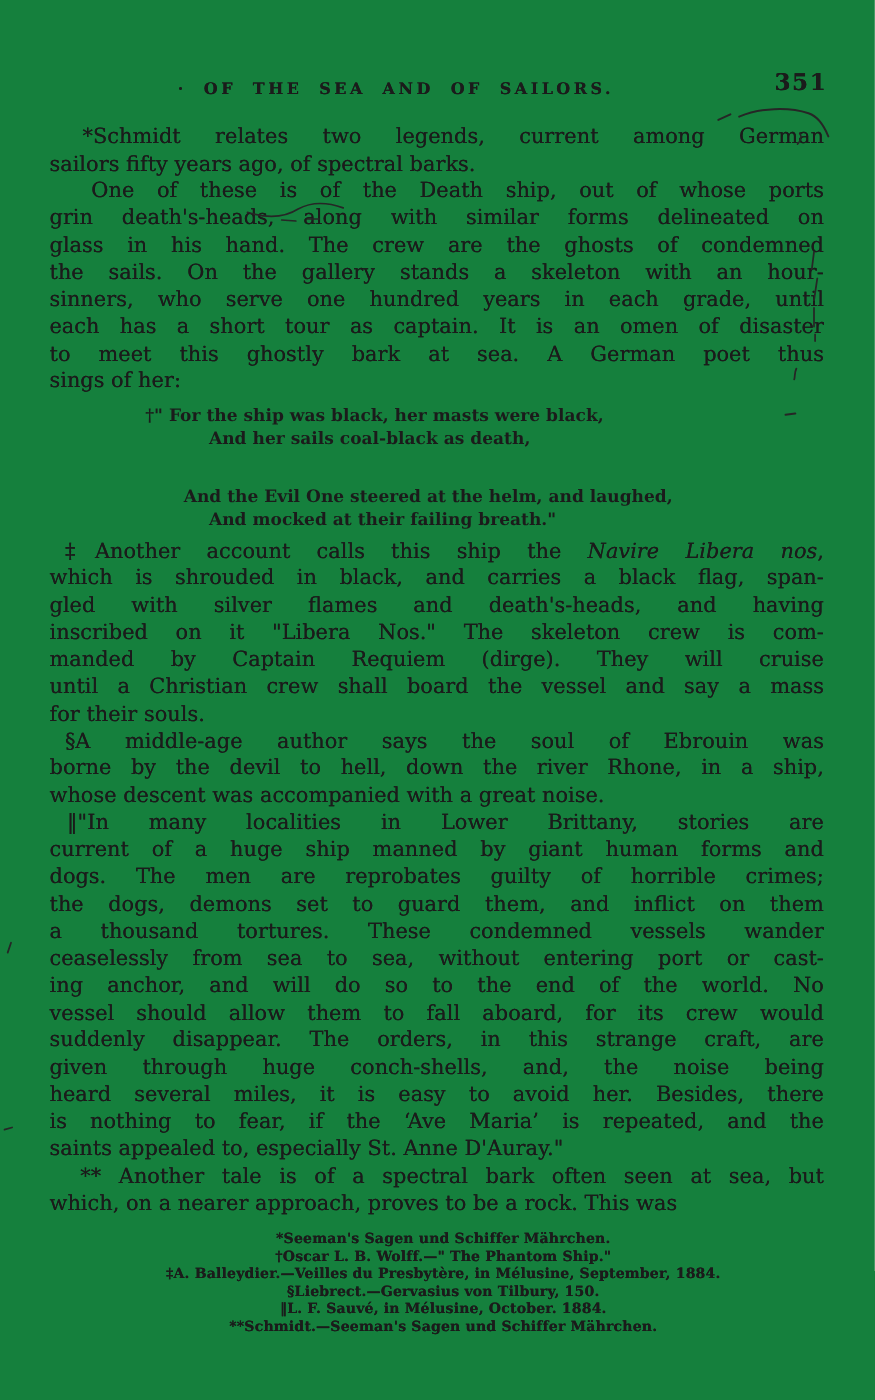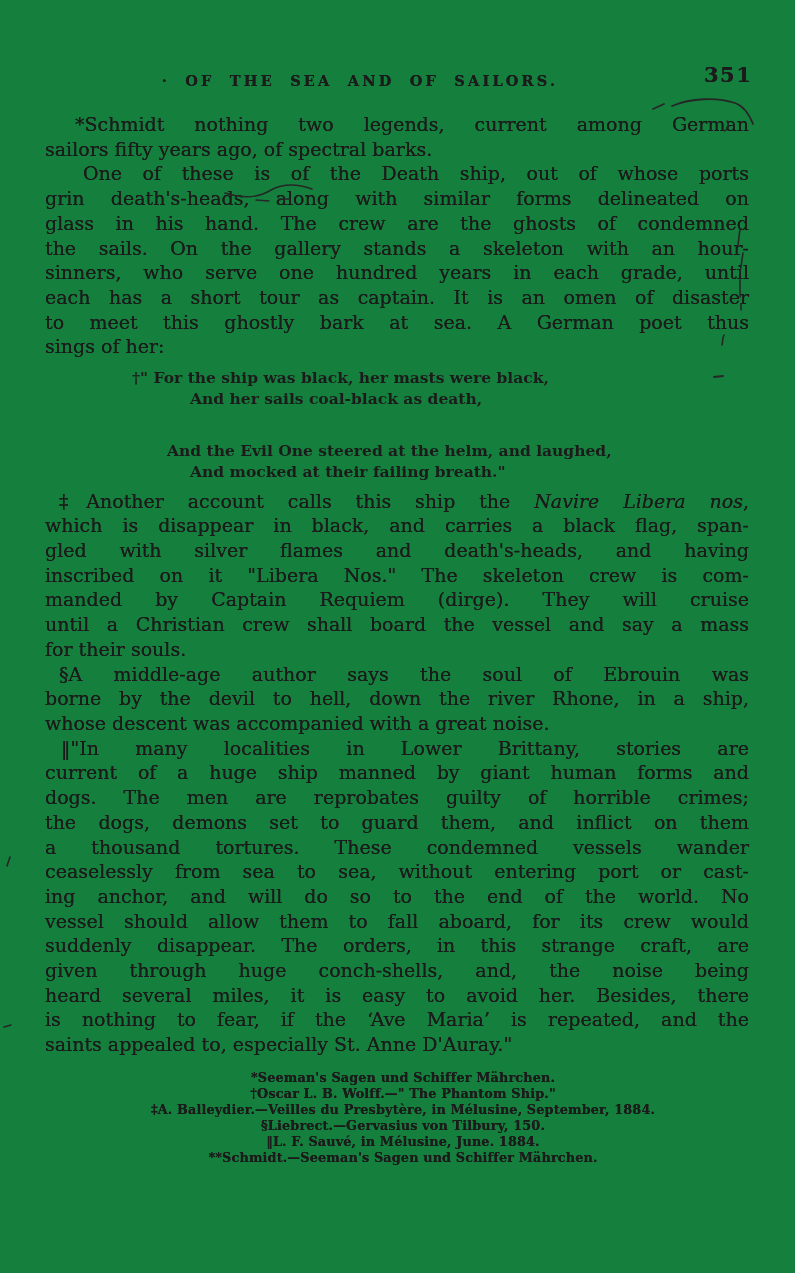--- a/index.html
+++ b/index.html
@@ -61,21 +61,21 @@
 
 <div class="page">
 
   <div class="running-title">· OF THE SEA AND OF SAILORS.</div>
   <div class="page-number">351</div>
 
   <div class="content">
 
     <div class="para" style="--ind:30px">
 
-    <div class="jline"><span>*Schmidt nothing two legends, current among German</span><i class="it"></i><span></span></div>
+    <div class="jline"><span>*Schmidt relates two legends, current among German</span><i class="it"></i><span></span></div>
         <div class="jline"><span>sailors fifty years ago, of spectral barks.</span><i class="it"></i><span></span></div>
       </div>
 
     <div class="para" style="--ind:38px">
 
     <div class="jline"><span>One of these is of the Death ship, out of whose ports</span><i class="it"></i><span></span></div>
         <div class="jline"><span>grin death's-heads, along with similar forms delineated on</span><i class="it"></i><span></span></div>
         <div class="jline"><span>glass in his hand. The crew are the ghosts of condemned</span><i class="it"></i><span></span></div>
         <div class="jline"><span>the sails. On the gallery stands a skeleton with an hour-</span><i class="it"></i><span></span></div>
         <div class="jline"><span>sinners, who serve one hundred years in each grade, until</span><i class="it"></i><span></span></div>
@@ -88,21 +88,21 @@
 
     <div class="vline">†" For the ship was black, her masts were black,</div>
         <div class="vline">And her sails coal-black as death,</div>
         <div class="vline">And the Evil One steered at the helm, and laughed,</div>
         <div class="vline">And mocked at their failing breath."</div>
       </div>
 
     <div class="para" style="--ind:14px">
 
     <div class="jline"><span>‡Another account calls this ship the </span><i class="it">Navire Libera nos</i><span>,</span></div>
-        <div class="jline"><span>which is disappear in black, and carries a black flag, span-</span><i class="it"></i><span></span></div>
+        <div class="jline"><span>which is shrouded in black, and carries a black flag, span-</span><i class="it"></i><span></span></div>
         <div class="jline"><span>gled with silver flames and death's-heads, and having</span><i class="it"></i><span></span></div>
         <div class="jline"><span>inscribed on it "Libera Nos." The skeleton crew is com-</span><i class="it"></i><span></span></div>
         <div class="jline"><span>manded by Captain Requiem (dirge). They will cruise</span><i class="it"></i><span></span></div>
         <div class="jline"><span>until a Christian crew shall board the vessel and say a mass</span><i class="it"></i><span></span></div>
         <div class="jline"><span>for their souls.</span><i class="it"></i><span></span></div>
       </div>
 
     <div class="para" style="--ind:14px">
 
     <div class="jline"><span>§A middle-age author says the soul of Ebrouin was</span><i class="it"></i><span></span></div>
@@ -120,28 +120,33 @@
         <div class="jline"><span>ceaselessly from sea to sea, without entering port or cast-</span><i class="it"></i><span></span></div>
         <div class="jline"><span>ing anchor, and will do so to the end of the world. No</span><i class="it"></i><span></span></div>
         <div class="jline"><span>vessel should allow them to fall aboard, for its crew would</span><i class="it"></i><span></span></div>
         <div class="jline"><span>suddenly disappear. The orders, in this strange craft, are</span><i class="it"></i><span></span></div>
         <div class="jline"><span>given through huge conch-shells, and, the noise being</span><i class="it"></i><span></span></div>
         <div class="jline"><span>heard several miles, it is easy to avoid her. Besides, there</span><i class="it"></i><span></span></div>
         <div class="jline"><span>is nothing to fear, if the ‘Ave Maria’ is repeated, and the</span><i class="it"></i><span></span></div>
         <div class="jline"><span>saints appealed to, especially St. Anne D'Auray."</span><i class="it"></i><span></span></div>
       </div>
 
+    <div class="para" style="--ind:28px">
+
+    <div class="jline"><span>** Another tale is of a spectral bark often seen at sea, but</span><i class="it"></i><span></span></div>
+        <div class="jline"><span>which, on a nearer approach, proves to be a rock. This was</span><i class="it"></i><span></span></div>
+      </div>
 
     <div class="footnotes">
 
     <div class="fnline">*Seeman's Sagen und Schiffer Mährchen.</div>
         <div class="fnline">†Oscar L. B. Wolff.—" The Phantom Ship."</div>
         <div class="fnline">‡A. Balleydier.—Veilles du Presbytère, in Mélusine, September, 1884.</div>
         <div class="fnline">§Liebrect.—Gervasius von Tilbury, 150.</div>
-        <div class="fnline">‖L. F. Sauvé, in Mélusine, June. 1884.</div>
+        <div class="fnline">‖L. F. Sauvé, in Mélusine, October. 1884.</div>
         <div class="fnline">**Schmidt.—Seeman's Sagen und Schiffer Mährchen.</div>
       </div>
 
   </div>
 
   <svg class="mark" style="left:646px; top:94px;" width="110" height="34" viewBox="0 0 110 34">
     <path d="M7,15 L18,10" stroke-width="1.8"></path>
     <path d="M26,12 C45,4 71,3 89,9 C98,12 103,20 107,30" stroke-width="1.8"></path>
   </svg>
 

